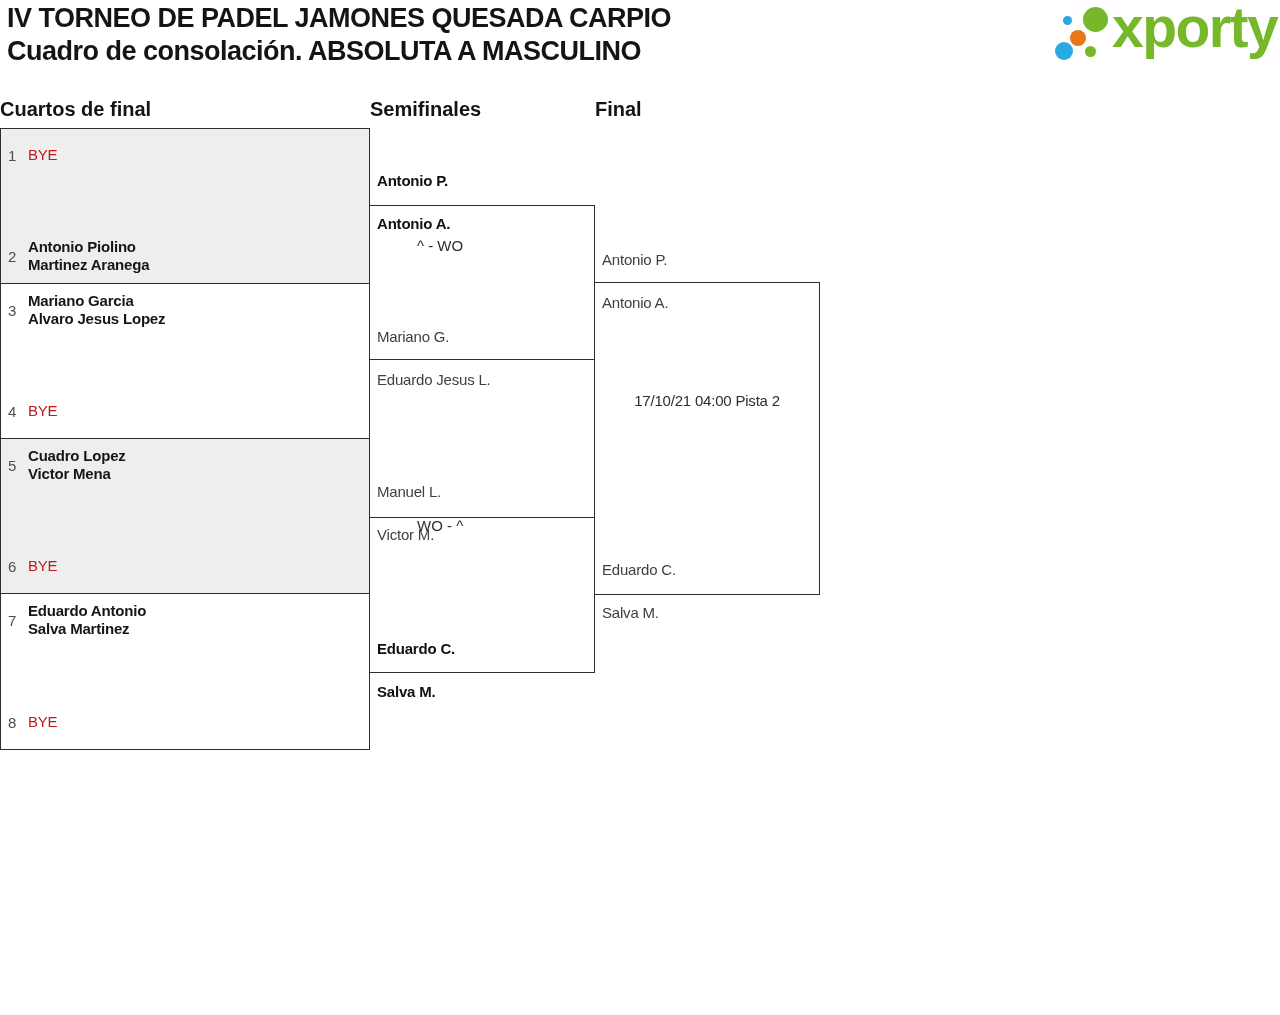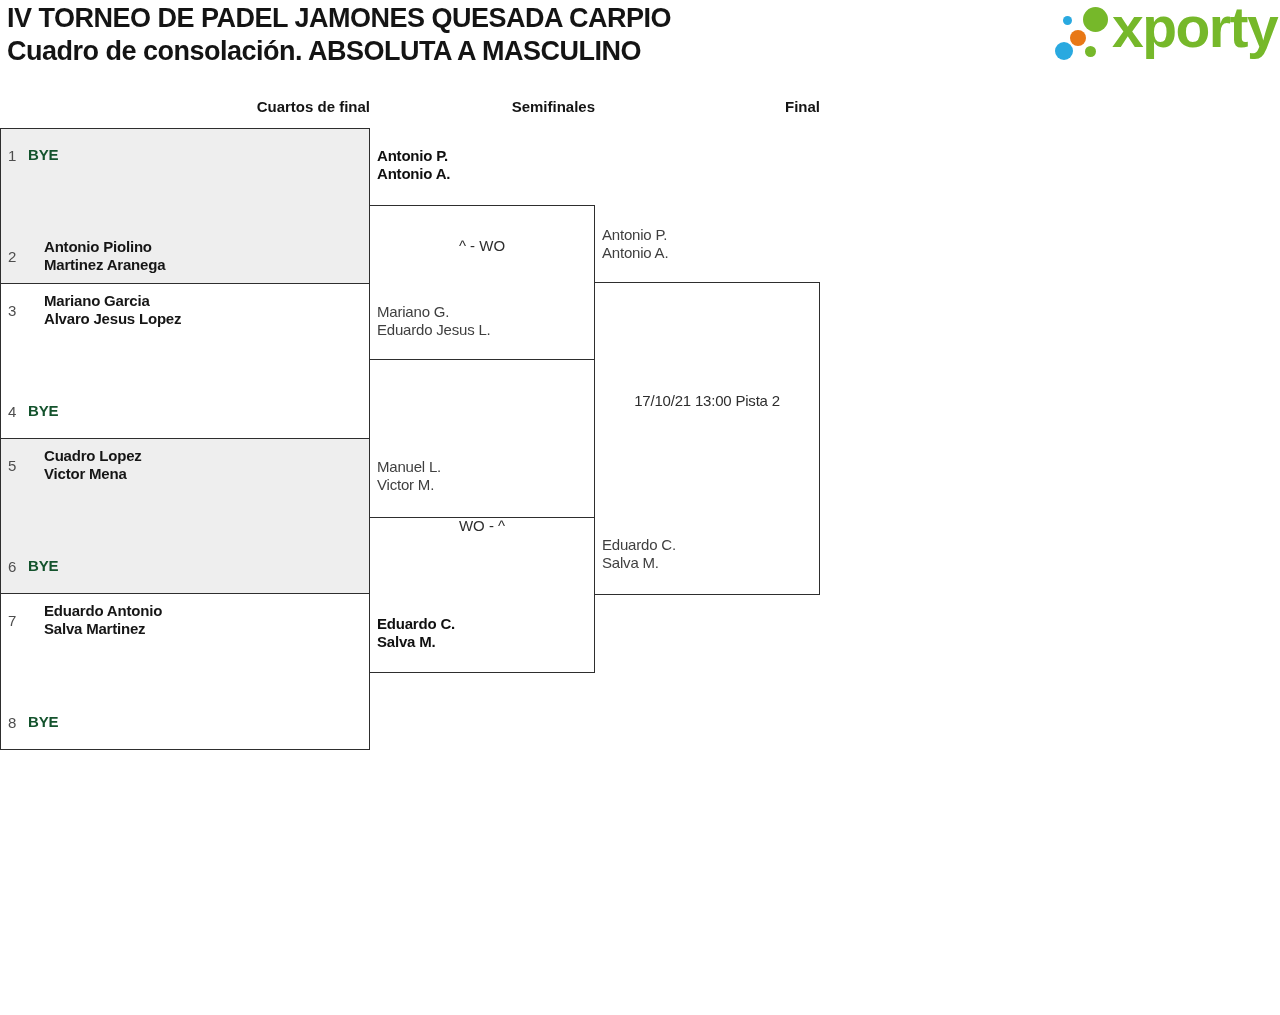--- a/index.html
+++ b/index.html
@@ -15,22 +15,22 @@
   .dot { position: absolute; border-radius: 50%; }
   .dot-blue-small  { left: 13px; top: 16px; width: 9px;  height: 9px;  background: var(--logo-blue); }
   .dot-green-large { left: 33px; top: 7px;  width: 25px; height: 25px; background: var(--logo-green); }
   .dot-orange      { left: 20px; top: 30px; width: 16px; height: 16px; background: var(--logo-orange); }
   .dot-blue-big    { left: 5px;  top: 42px; width: 18px; height: 18px; background: var(--logo-blue); }
   .dot-green-small { left: 35px; top: 46px; width: 11px; height: 11px; background: var(--logo-green); }
   .logo-text { position: absolute; left: 62px; top: -8px; line-height: 70px; font-size: 57px;
                font-weight: 700; letter-spacing: -1.5px; color: var(--logo-green); }
 
   
-  .round-label { position: absolute; top: 98px; font-size: 15px; font-weight: 700;
-                 color: #141414; text-align: right; }
+  .round-label { position: absolute; top: 98px; font-size: 20px; font-weight: 700;
+                 color: #141414; text-align: left; }
   .rl-qf { left: 0;     width: 370px; }
   .rl-sf { left: 370px; width: 225px; }
   .rl-f  { left: 595px; width: 225px; }
 
   
   .box { position: absolute; box-sizing: border-box; border: 1px solid var(--line); background: #fff; }
   .box.bye-box { background: var(--bye-bg); }
   .qf  { left: 0; width: 370px; }
   .qf1 { top: 128px; height: 156px; }
   .qf2 { top: 283px; height: 156px; }
@@ -40,38 +40,38 @@
   .sf1 { top: 205px; height: 155px; }
   .sf2 { top: 517px; height: 156px; }
   .fbox { left: 594px; width: 226px; top: 282px; height: 313px; }
 
   
   .slot { position: absolute; left: 7px; right: 6px; height: 36px; display: flex; align-items: center; }
   .slot-top    { top: 8px; }
   .slot-bottom { bottom: 9px; }
   .seed  { width: 20px; flex: 0 0 20px; font-size: 15px; font-weight: 400; color: #4d4d4d; }
   .names { font-size: 15px; font-weight: 600; color: #161616; line-height: 18px; letter-spacing: -0.2px; }
-  .names .ln { display: block; white-space: nowrap; margin-left: 16px; }
-  .names.bye-label { font-weight: 700; color: #14532d; }
+  .names .ln { display: block; white-space: nowrap; }
+  .names.bye-label { font-weight: 400; color: #b91c1c; }
 
   
   .team-label { position: absolute; font-size: 15px; line-height: 18px; letter-spacing: -0.2px; white-space: nowrap; }
-  .team-label .ln { display: block; }
+  .team-label .ln { display: block; margin-top: 25px; }
   .team-label.winner { font-weight: 700; color: #101010; }
   .team-label.normal { font-weight: 400; color: #3f3f3f; }
   .sf1-t1 { left: 377px; top: 147px; }
   .sf1-t2 { left: 377px; top: 303px; }
   .sf2-t1 { left: 377px; top: 458px; }
   .sf2-t2 { left: 377px; top: 615px; }
   .f-t1   { left: 602px; top: 226px; }
   .f-t2   { left: 602px; top: 536px; }
 
   
-  .score { position: absolute; left: 369px; width: 226px; text-align: center;
-           font-size: 15px; font-weight: 400; color: #2e2e2e; }
+  .score { position: absolute; left: 369px; width: 226px; 
+           font-size: 15px; font-weight: 400; color: #2e2e2e; padding-left: 48px; }
   .score-sf1 { top: 237px; }
   .score-sf2 { top: 517px; }
   .final-info { position: absolute; left: 594px; width: 226px; top: 392px; text-align: center;
                 font-size: 15px; font-weight: 400; color: #2e2e2e; letter-spacing: -0.2px; }
 </style>
 </head>
 <body>
 
 <div class="page">
 
@@ -171,19 +171,19 @@
   <div class="score score-sf2">WO - ^</div>
   <div class="team-label winner sf2-t2">
     <span class="ln">Eduardo C.</span>
     <span class="ln">Salva M.</span>
   </div>
 
   <div class="team-label normal f-t1">
     <span class="ln">Antonio P.</span>
     <span class="ln">Antonio A.</span>
   </div>
-  <div class="final-info">17/10/21 13:00 Pista 2</div>
+  <div class="final-info">17/10/21 04:00 Pista 2</div>
   <div class="team-label normal f-t2">
     <span class="ln">Eduardo C.</span>
     <span class="ln">Salva M.</span>
   </div>
 
 </div>
 
 </body></html>

